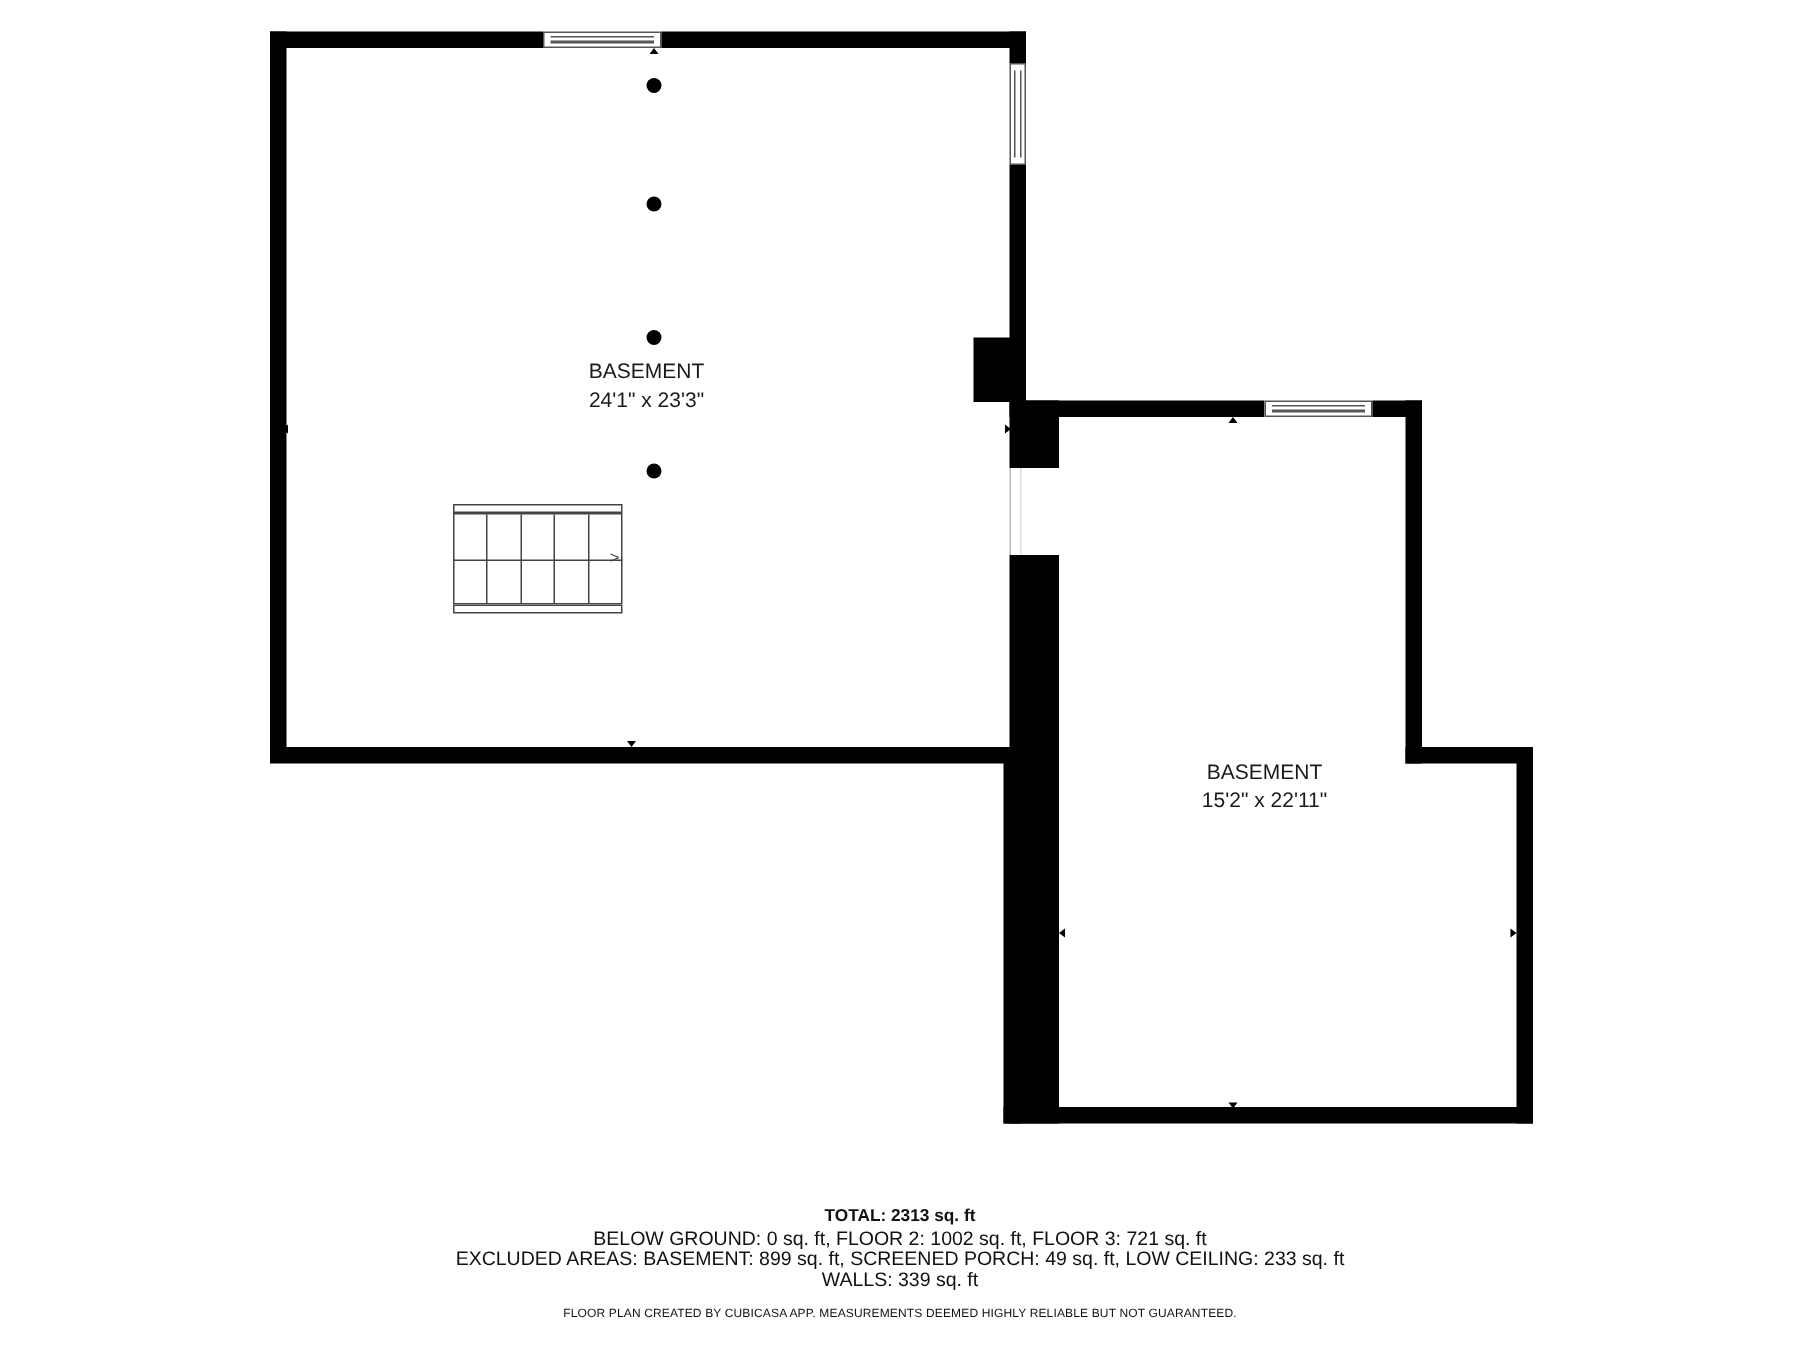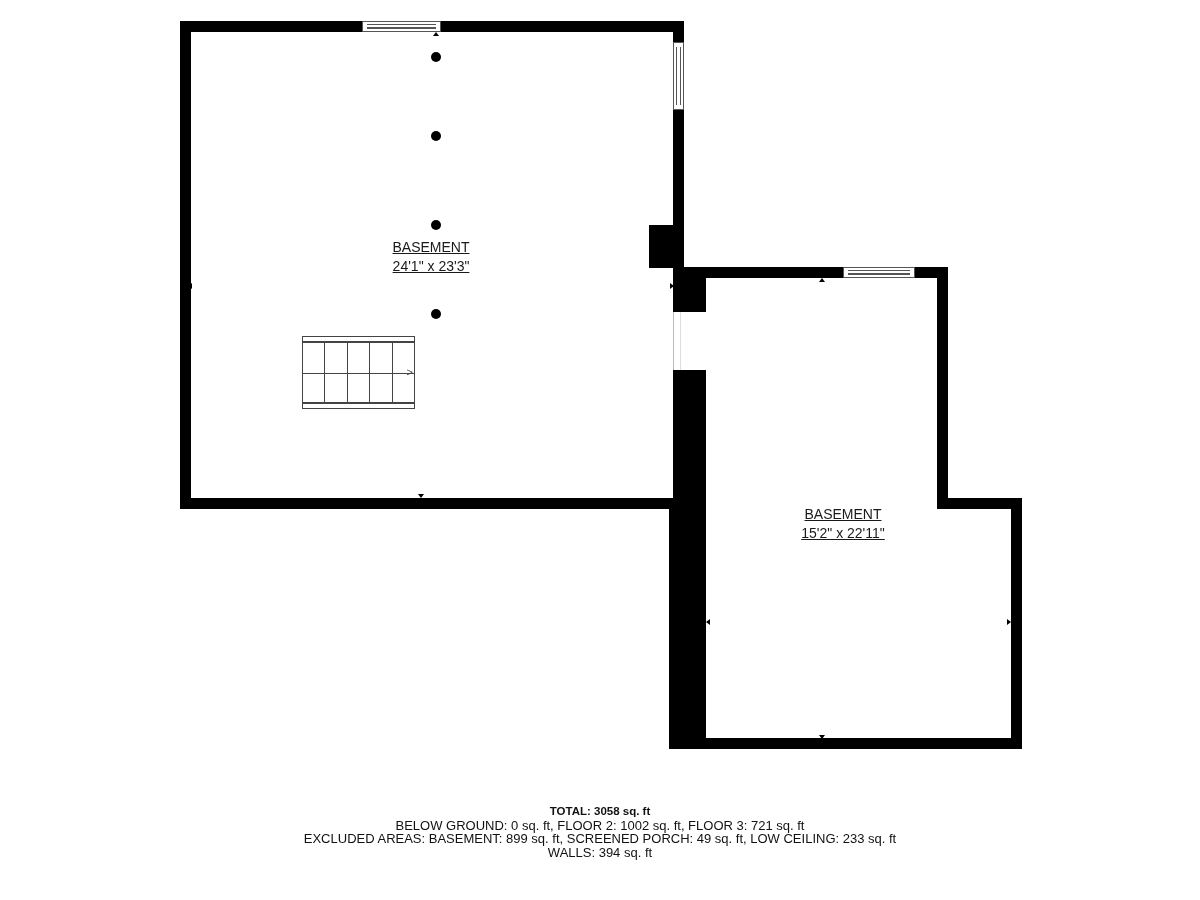--- a/index.html
+++ b/index.html
@@ -5,21 +5,21 @@
   html, body { margin: 0; padding: 0; background: #ffffff; }
   body { width: 1200px; height: 900px; position: relative; overflow: hidden; font-family: "Liberation Sans", sans-serif; }
   .abs { position: absolute; }
   .wall { position: absolute; background: #000; }
   .window-h { position: absolute; background: #fff; border: 1px solid #555; box-sizing: border-box; }
   .window-h::before { content: ""; position: absolute; left: 4px; right: 4px; top: 2px; bottom: 2px; border-top: 1px solid #555; border-bottom: 1px solid #555; }
   .window-h::after { content: ""; position: absolute; left: 4px; right: 4px; top: 50%; border-top: 1px solid #555; }
   .window-v { position: absolute; background: #fff; border: 1px solid #555; box-sizing: border-box; }
   .window-v::before { content: ""; position: absolute; top: 4px; bottom: 4px; left: 2px; right: 2px; border-left: 1px solid #555; border-right: 1px solid #555; }
   .column { position: absolute; width: 10px; height: 10px; border-radius: 50%; background: #000; }
-  .room-label { position: absolute; text-align: center; color: #1a1a1a; font-size: 14px; line-height: 19px; text-decoration: underline; }
+  .room-label { position: absolute; text-align: center; color: #1a1a1a; font-size: 14px; line-height: 19px; }
   .tick { position: absolute; width: 0; height: 0; }
   .tick-up { border-left: 3px solid transparent; border-right: 3px solid transparent; border-bottom: 4px solid #000; }
   .tick-down { border-left: 3px solid transparent; border-right: 3px solid transparent; border-top: 4px solid #000; }
   .tick-left { border-top: 3px solid transparent; border-bottom: 3px solid transparent; border-right: 4px solid #000; }
   .tick-right { border-top: 3px solid transparent; border-bottom: 3px solid transparent; border-left: 4px solid #000; }
   .stairs { position: absolute; left: 302px; top: 336px; width: 113px; height: 73px; }
   .stairs .rail { position: absolute; left: 0; right: 0; height: 6px; border: 1px solid #444; box-sizing: border-box; background: #fff; }
   .stairs .body { position: absolute; left: 0; right: 0; top: 6px; bottom: 6px; border: 1px solid #444; box-sizing: border-box; display: flex; }
   .stairs .step { flex: 1; border-right: 1px solid #444; }
   .stairs .step:last-child { border-right: none; }
@@ -108,17 +108,18 @@
     </div>
 
     <div class="tick tick-up" style="left:819px; top:278px;"></div>
     <div class="tick tick-down" style="left:819px; top:735px;"></div>
     <div class="tick tick-left" style="left:706px; top:619px;"></div>
     <div class="tick tick-right" style="left:1007px; top:619px;"></div>
   </div>
 </div>
 
 <div class="summary" style="top:805px;">
-  <div class="total">TOTAL: 3058 sq. ft</div>
+  <div class="total">TOTAL: 2313 sq. ft</div>
   <div class="line">BELOW GROUND: 0 sq. ft, FLOOR 2: 1002 sq. ft, FLOOR 3: 721 sq. ft</div>
   <div class="line">EXCLUDED AREAS: BASEMENT: 899 sq. ft, SCREENED PORCH: 49 sq. ft, LOW CEILING: 233 sq. ft</div>
-  <div class="line">WALLS: 394 sq. ft</div>
+  <div class="line">WALLS: 339 sq. ft</div>
+  <div class="disclaimer">FLOOR PLAN CREATED BY CUBICASA APP. MEASUREMENTS DEEMED HIGHLY RELIABLE BUT NOT GUARANTEED.</div>
 </div>
 
 </body></html>

